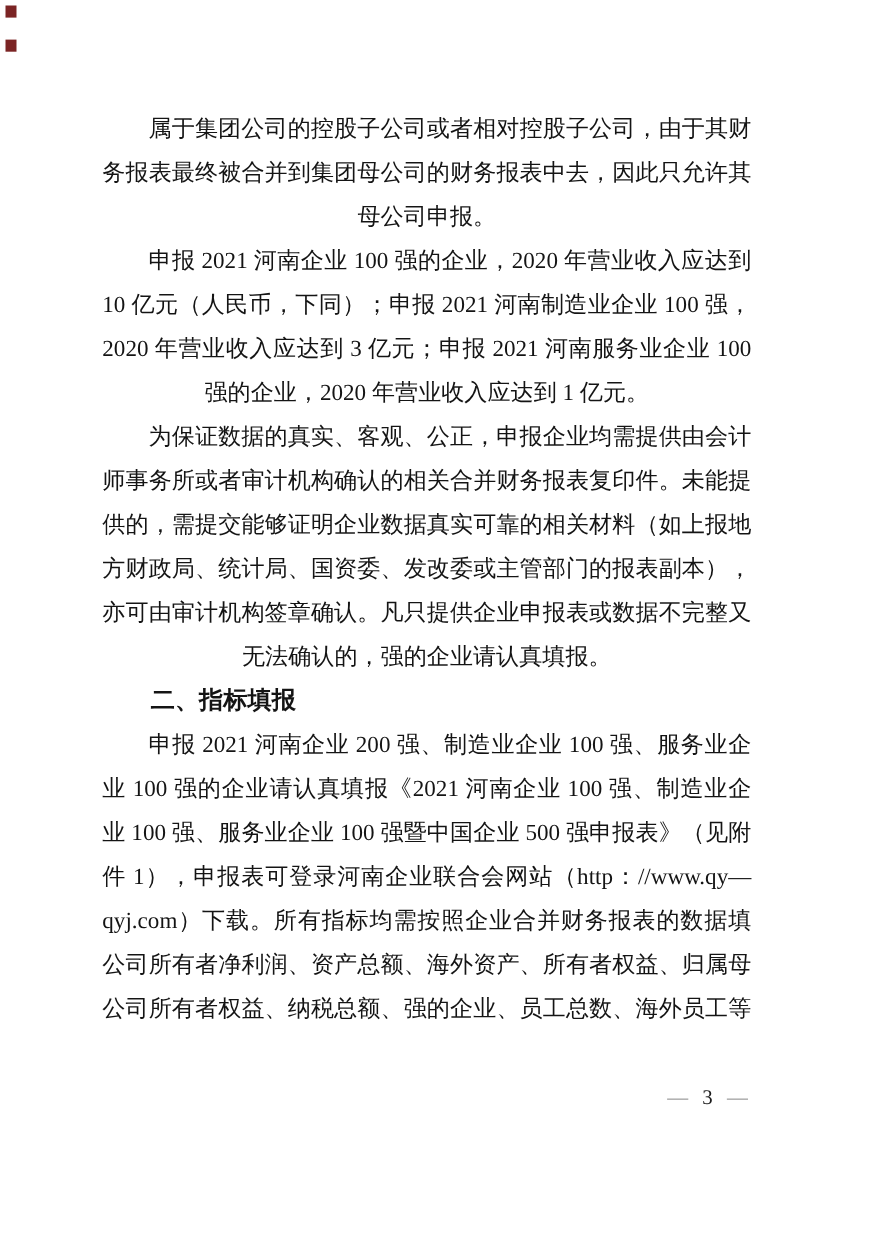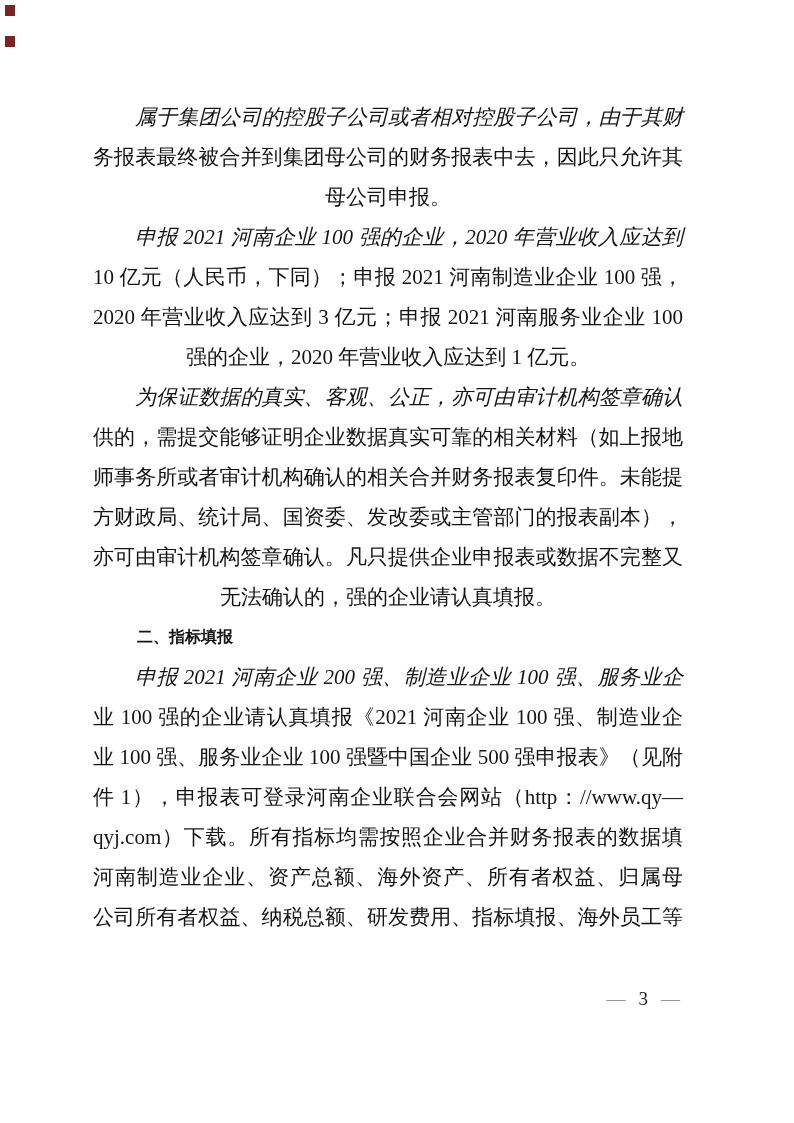--- a/index.html
+++ b/index.html
@@ -41,27 +41,27 @@
     text-align: center;
   }
   
   .line.fill {
     white-space: normal;
     text-align: justify;
     text-align-last: justify;
     text-justify: inter-character;
   }
   
-  .line.first { padding-left: 42px; font-style: italic; }
+  .line.first { padding-left: 42px; }
   
   .line.heading {
     padding-left: 44px;
     font-family: "Liberation Sans", "DejaVu Sans", sans-serif;
     font-weight: bold;
-    font-size: 16px;
+    font-size: 22px;
     text-align: left;
   }
   .footer {
     position: absolute;
     top: 988px;
     right: 114px;
     display: flex;
     align-items: center;
     gap: 13px;
     font-size: 19px;
@@ -79,34 +79,34 @@
   <div class="mark m2"></div>
 
   <div class="content">
     <div class="line fill first">属于集团公司的控股子公司或者相对控股子公司，由于其财</div>
     <div class="line fill">务报表最终被合并到集团母公司的财务报表中去，因此只允许其</div>
     <div class="line">母公司申报。</div>
     <div class="line fill first">申报 2021 河南企业 100 强的企业，2020 年营业收入应达到</div>
     <div class="line fill">10 亿元（人民币，下同）；申报 2021 河南制造业企业 100 强，</div>
     <div class="line fill">2020 年营业收入应达到 3 亿元；申报 2021 河南服务业企业 100</div>
     <div class="line">强的企业，2020 年营业收入应达到 1 亿元。</div>
-    <div class="line fill first">为保证数据的真实、客观、公正，亦可由审计机构签章确认</div>
+    <div class="line fill first">为保证数据的真实、客观、公正，申报企业均需提供由会计</div>
+    <div class="line fill">师事务所或者审计机构确认的相关合并财务报表复印件。未能提</div>
     <div class="line fill">供的，需提交能够证明企业数据真实可靠的相关材料（如上报地</div>
-    <div class="line fill">师事务所或者审计机构确认的相关合并财务报表复印件。未能提</div>
     <div class="line fill">方财政局、统计局、国资委、发改委或主管部门的报表副本），</div>
     <div class="line fill">亦可由审计机构签章确认。凡只提供企业申报表或数据不完整又</div>
     <div class="line">无法确认的，强的企业请认真填报。</div>
     <div class="line heading">二、指标填报</div>
     <div class="line fill first">申报 2021 河南企业 200 强、制造业企业 100 强、服务业企</div>
     <div class="line fill">业 100 强的企业请认真填报《2021 河南企业 100 强、制造业企</div>
     <div class="line fill">业 100 强、服务业企业 100 强暨中国企业 500 强申报表》（见附</div>
     <div class="line fill">件 1），申报表可登录河南企业联合会网站（http：//www.qy—</div>
     <div class="line fill">qyj.com）下载。所有指标均需按照企业合并财务报表的数据填</div>
-    <div class="line fill">河南制造业企业、资产总额、海外资产、所有者权益、归属母</div>
-    <div class="line fill">公司所有者权益、纳税总额、研发费用、指标填报、海外员工等</div>
+    <div class="line fill">公司所有者净利润、资产总额、海外资产、所有者权益、归属母</div>
+    <div class="line fill">公司所有者权益、纳税总额、强的企业、员工总数、海外员工等</div>
   </div>
 
   <div class="footer">
     <span class="dash">—</span>
     <span class="num">3</span>
     <span class="dash">—</span>
   </div>
 
 </div>
 

